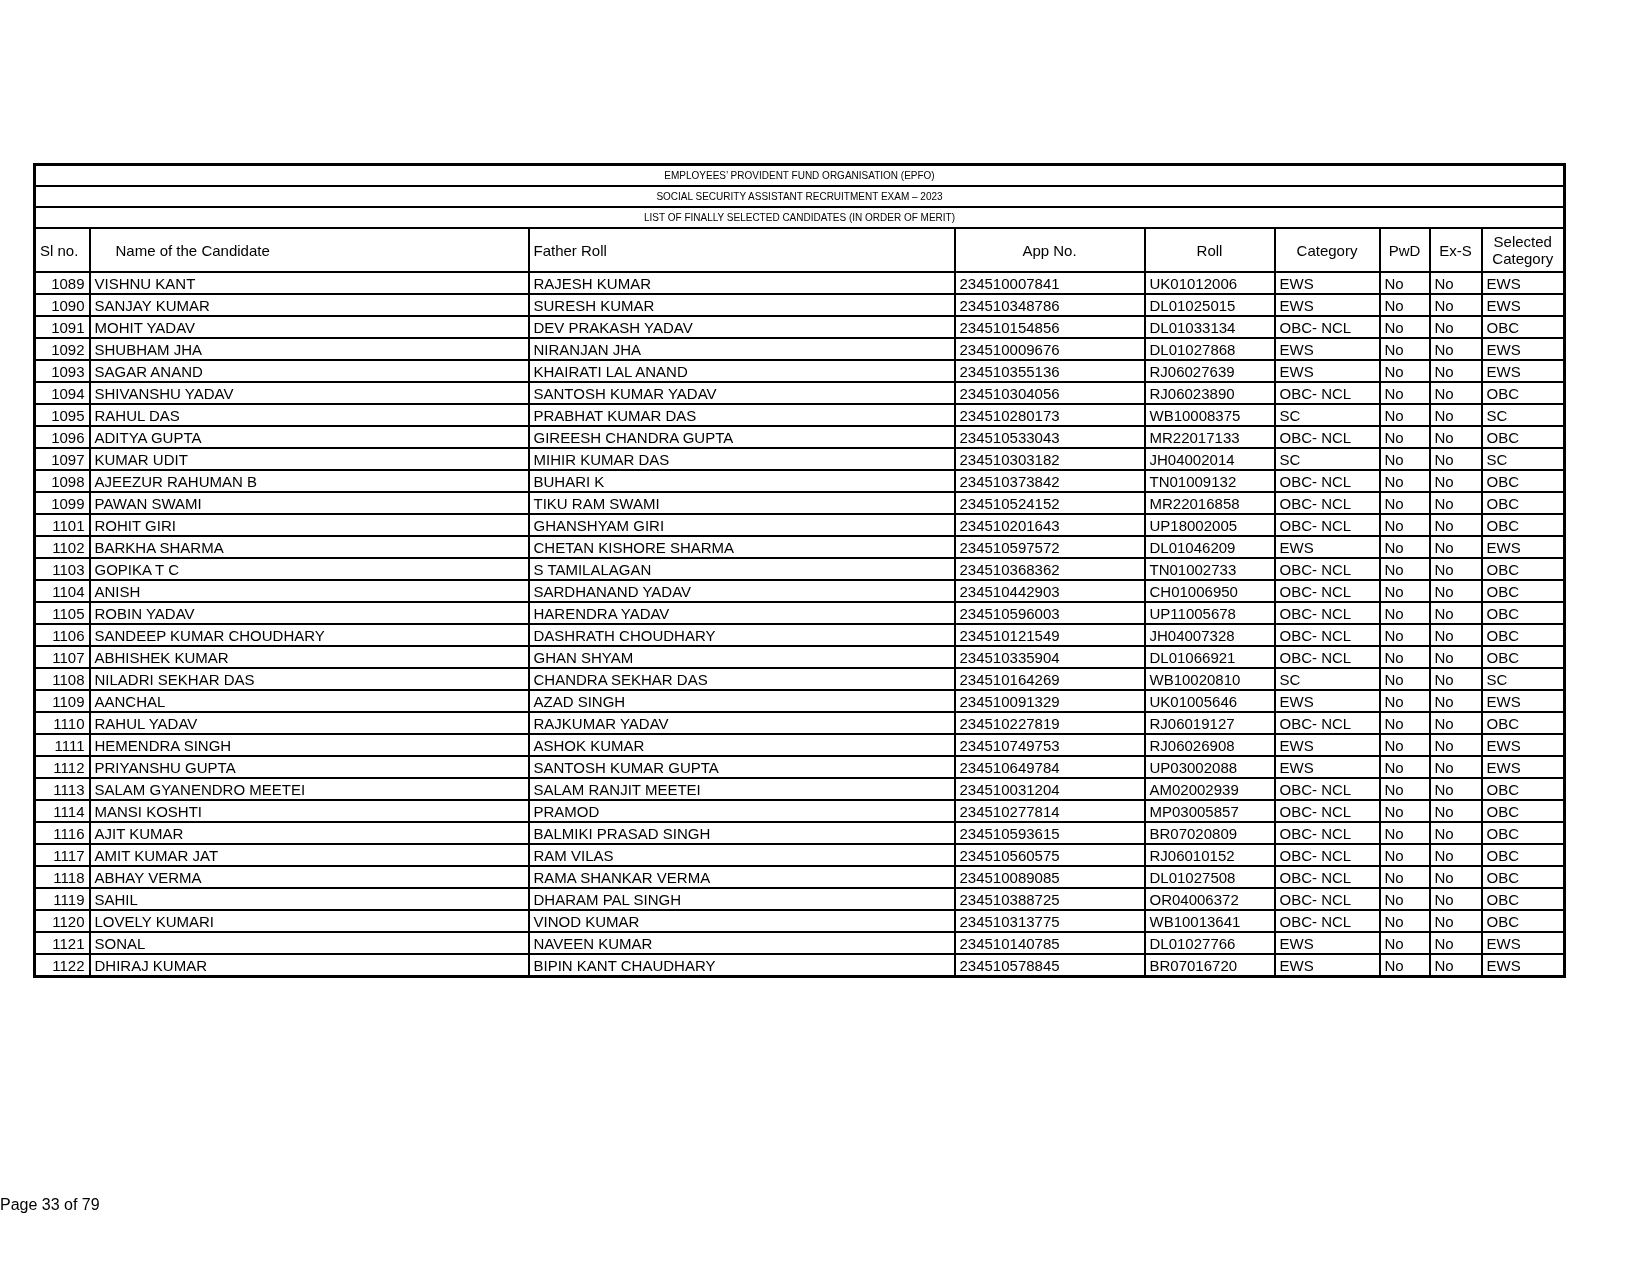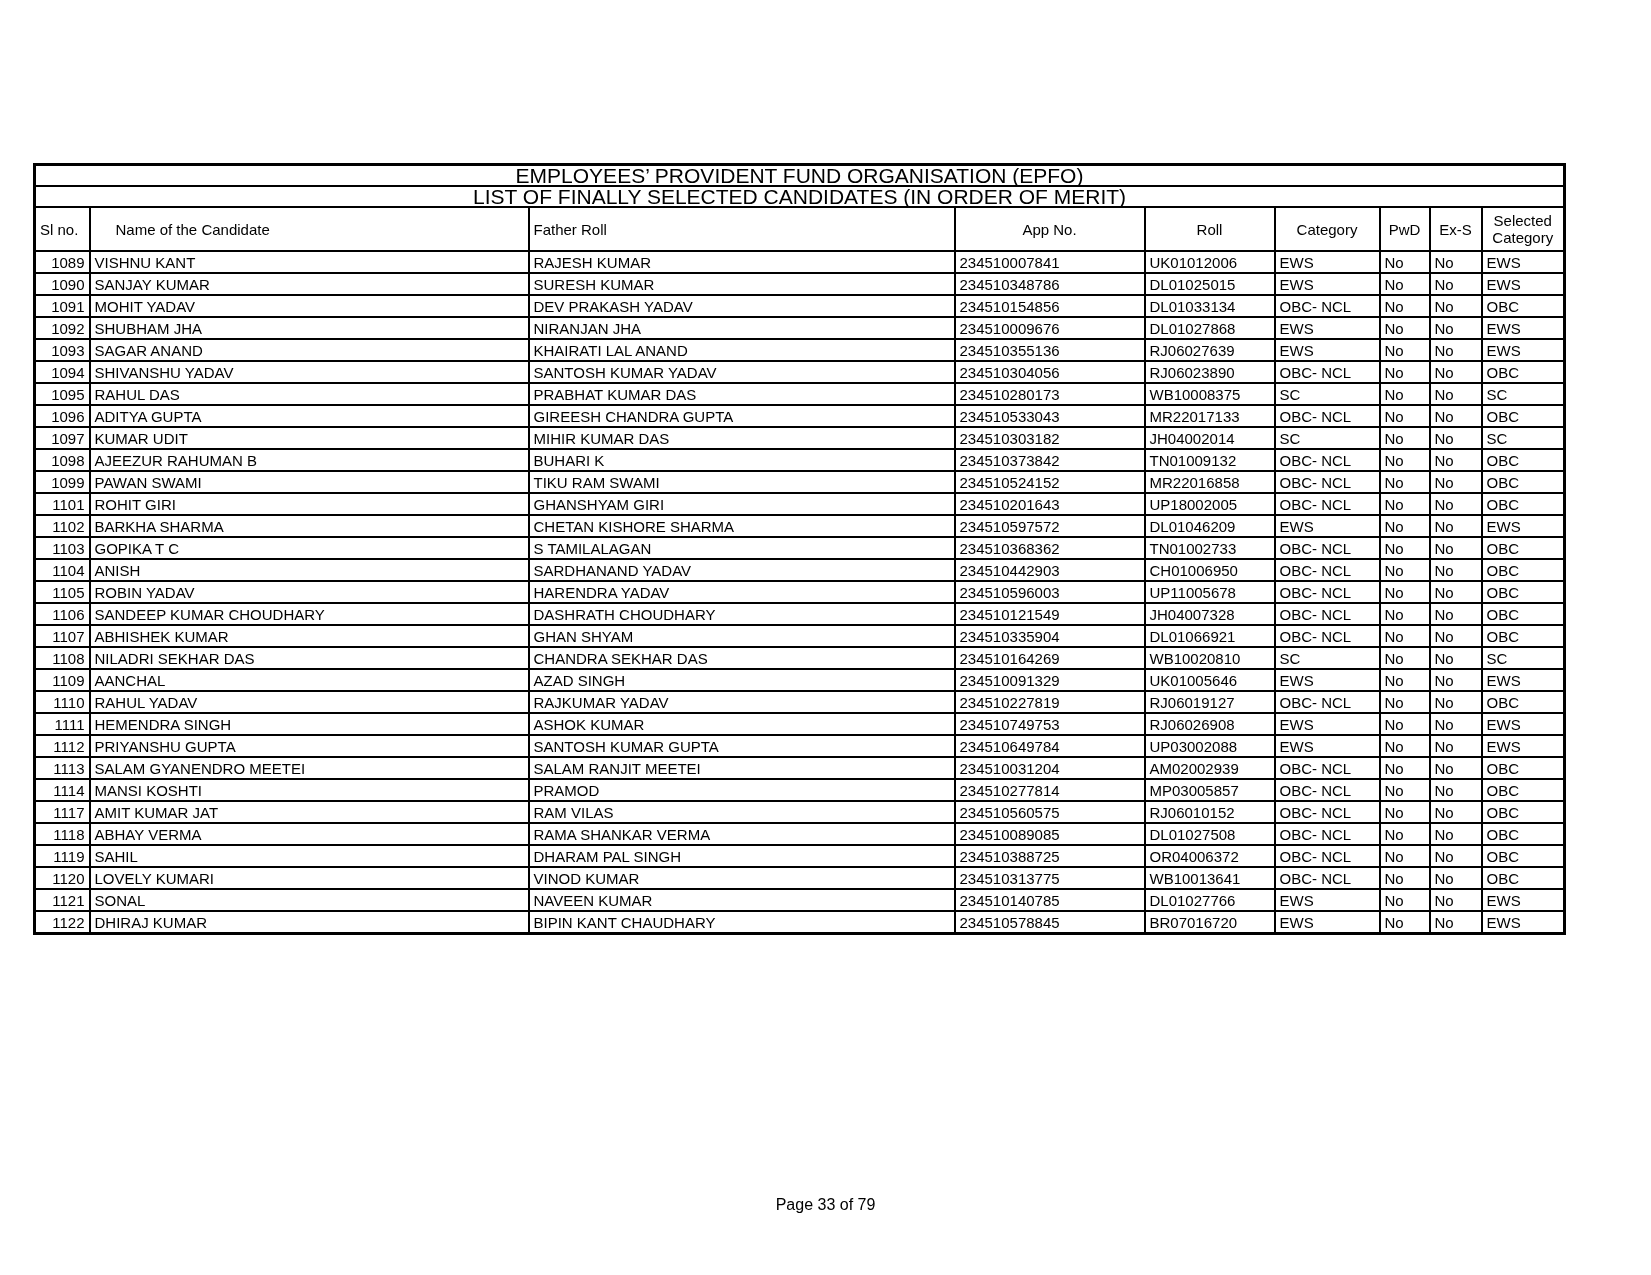--- a/index.html
+++ b/index.html
@@ -38,21 +38,21 @@
     line-height: 19px;
     padding: 0 4px;
     overflow: hidden;
     white-space: nowrap;
     font-weight: normal;
     vertical-align: middle;
   }
   tr.title-row th {
     text-align: center;
     height: 19px;
-    font-size: 21px;
+    font-size: 10px;
   }
   tr.head-row th {
     height: 42px;
     white-space: normal;
     line-height: 17px;
     border-radius: 18px;
   }
   tr.data-row td {
     height: 20px;
   }
@@ -67,21 +67,20 @@
   tr.head-row .h-roll,
   tr.head-row .h-cat,
   tr.head-row .h-pwd,
   tr.head-row .h-exs,
   tr.head-row .h-sel { text-align: center; }
   .footer {
     position: absolute;
     top: 1196px;
     left: 0;
     width: 1651px;
-    text-align: center;
     font-size: 16px;
   }
 </style>
 </head>
 <body>
 
 <div class="page">
   <div class="table-wrap">
     <table class="merit-table">
       <colgroup>
@@ -93,20 +92,23 @@
         <col style="width:105px">
         <col style="width:50px">
         <col style="width:52px">
         <col style="width:83px">
       </colgroup>
       <thead>
         <tr class="title-row">
           <th colspan="9">EMPLOYEES’ PROVIDENT FUND ORGANISATION (EPFO)</th>
         </tr>
         <tr class="title-row">
+          <th colspan="9">SOCIAL SECURITY ASSISTANT RECRUITMENT EXAM – 2023</th>
+        </tr>
+        <tr class="title-row">
           <th colspan="9">LIST OF FINALLY SELECTED CANDIDATES (IN ORDER OF MERIT)</th>
         </tr>
         <tr class="head-row">
           <th class="h-sl">Sl no.</th>
           <th class="h-name">Name of the Candidate</th>
           <th class="h-father">Father Roll</th>
           <th class="h-app">App No.</th>
           <th class="h-roll">Roll</th>
           <th class="h-cat">Category</th>
           <th class="h-pwd">PwD</th>
@@ -384,20 +386,31 @@
             <td class="col-name">MANSI KOSHTI</td>
             <td class="col-father">PRAMOD</td>
             <td class="col-app">234510277814</td>
             <td class="col-roll">MP03005857</td>
             <td class="col-cat">OBC- NCL</td>
             <td class="col-pwd">No</td>
             <td class="col-exs">No</td>
             <td class="col-sel">OBC</td>
           </tr>
           <tr class="data-row">
+            <td class="col-sl">1116</td>
+            <td class="col-name">AJIT KUMAR</td>
+            <td class="col-father">BALMIKI PRASAD SINGH</td>
+            <td class="col-app">234510593615</td>
+            <td class="col-roll">BR07020809</td>
+            <td class="col-cat">OBC- NCL</td>
+            <td class="col-pwd">No</td>
+            <td class="col-exs">No</td>
+            <td class="col-sel">OBC</td>
+          </tr>
+          <tr class="data-row">
             <td class="col-sl">1117</td>
             <td class="col-name">AMIT KUMAR JAT</td>
             <td class="col-father">RAM VILAS</td>
             <td class="col-app">234510560575</td>
             <td class="col-roll">RJ06010152</td>
             <td class="col-cat">OBC- NCL</td>
             <td class="col-pwd">No</td>
             <td class="col-exs">No</td>
             <td class="col-sel">OBC</td>
           </tr>

